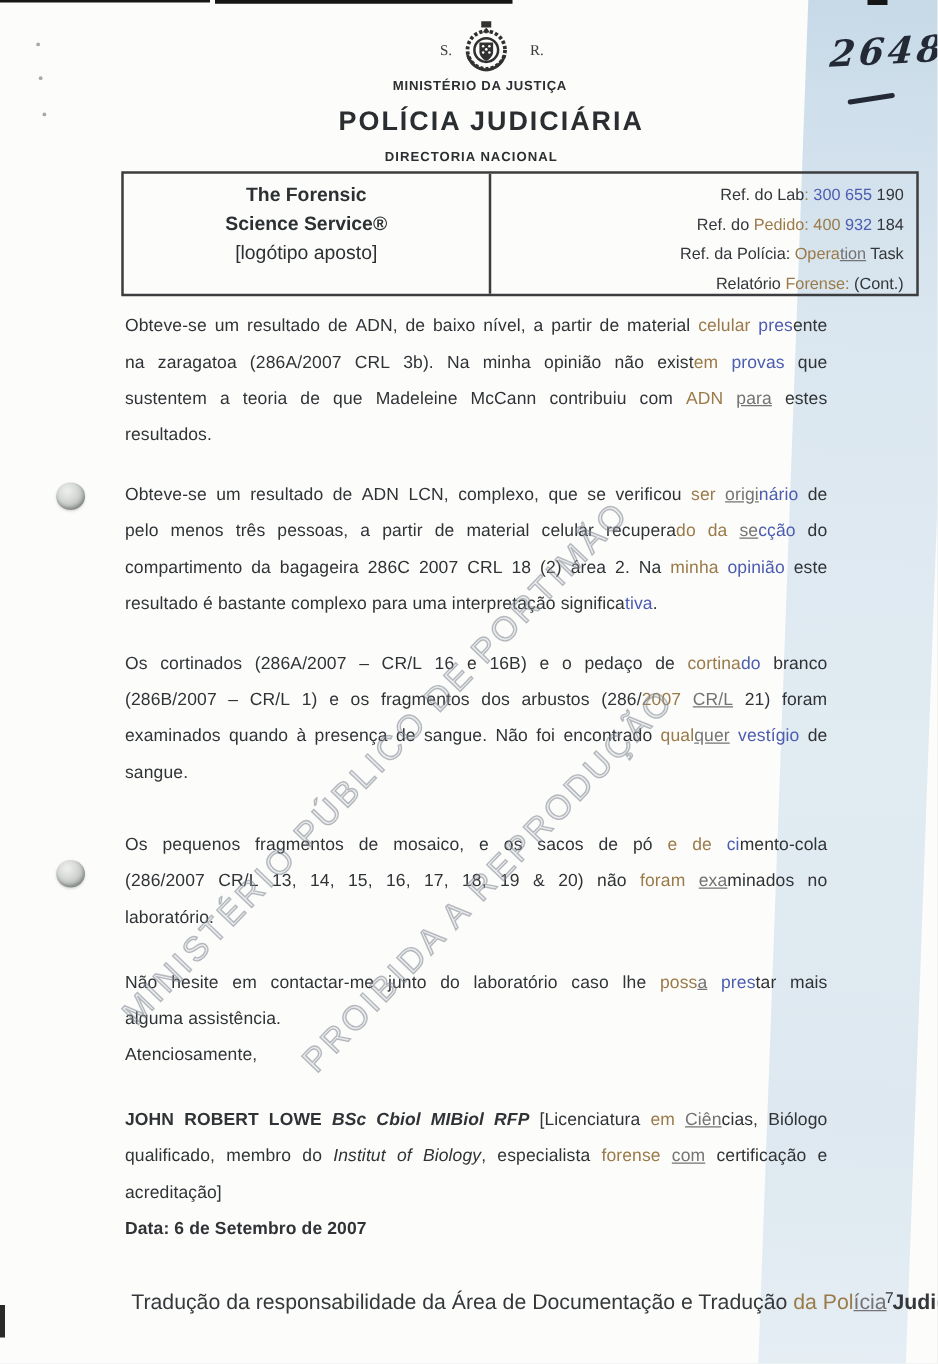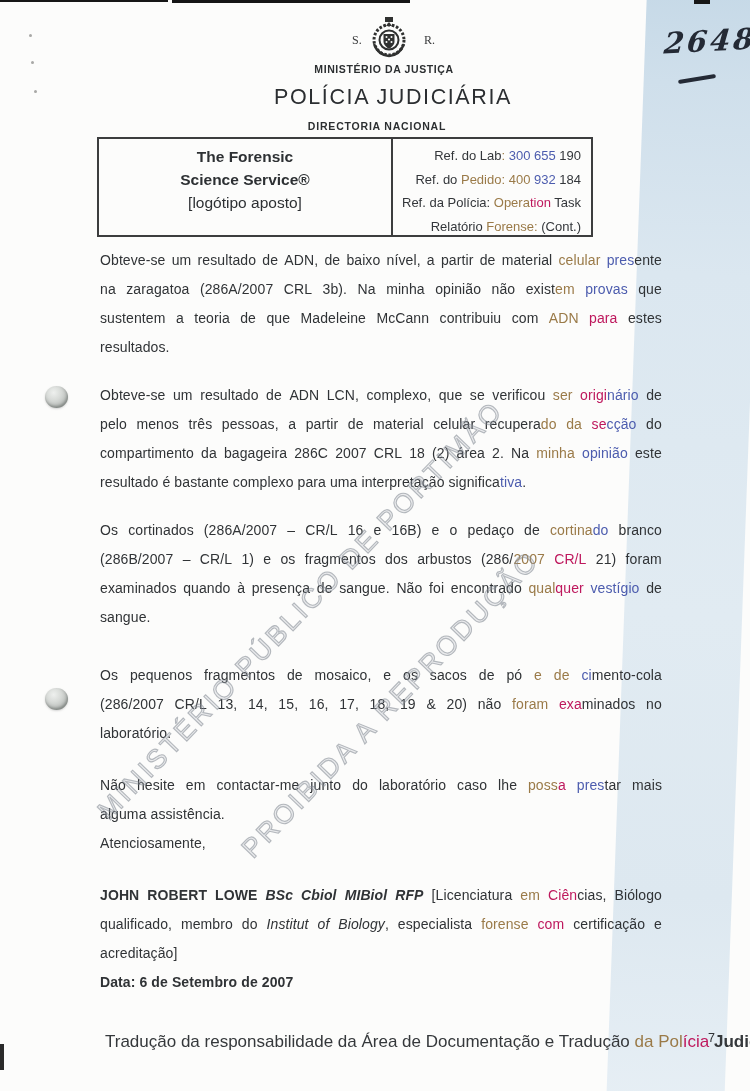--- a/index.html
+++ b/index.html
@@ -23,46 +23,46 @@
       transform:rotate(-3deg) skewX(-8deg);}
   .hw-dash{position:absolute;left:678px;top:77px;width:38px;height:4px;background:#242a35;
       border-radius:2px;transform:rotate(-9deg);z-index:6;}
   
   .hdr-sr{position:absolute;top:33px;font-family:"Liberation Serif",serif;font-size:12px;color:#3a3b3c;z-index:3;}
   .hdr-s{left:352px;} .hdr-r{left:424px;}
   .crest{position:absolute;left:366px;top:14px;z-index:3;}
   .hdr-min{position:absolute;left:0;top:63px;width:100%;padding-left:18px;box-sizing:border-box;
       text-align:center;font-size:10.5px;font-weight:700;letter-spacing:.6px;color:#2c2f31;z-index:3;}
   .hdr-title{position:absolute;left:0;top:85px;width:100%;padding-left:36px;box-sizing:border-box;
-      text-align:center;font-size:21.5px;font-weight:400;letter-spacing:1.6px;color:#2b2e31;z-index:3;}
+      text-align:center;font-size:21.5px;font-weight:700;letter-spacing:1.6px;color:#2b2e31;z-index:3;}
   .hdr-sub{position:absolute;left:0;top:120px;width:100%;padding-left:4px;box-sizing:border-box;
       text-align:center;font-size:10.5px;font-weight:700;letter-spacing:.8px;color:#2c2f31;z-index:3;}
   
-  .refbox{position:absolute;left:97px;top:137px;width:496px;height:100px;border:2px solid #3c3d3e;
+  .refbox{position:absolute;left:97px;top:137px;width:638px;height:100px;border:2px solid #3c3d3e;
       box-sizing:border-box;z-index:3;background:transparent;}
   .ref-left{position:absolute;left:0;top:0;bottom:0;width:292px;border-right:2px solid #3c3d3e;
       text-align:center;padding-top:6px;}
   .refl-line{line-height:23px;font-size:15.5px;color:#2d3033;}
   .refl-line.b{font-weight:700;}
   .ref-right{position:absolute;left:294px;right:0;top:0;bottom:0;text-align:right;padding:5px 10px 4px 0;}
   .refr-line{line-height:23.5px;font-size:13px;color:#33363a;}
   
   .wm{position:absolute;z-index:4;pointer-events:none;font-size:27px;letter-spacing:3px;
       color:rgba(168,174,182,.22);-webkit-text-stroke:1.1px rgba(128,134,143,.55);
       transform-origin:0 50%;white-space:nowrap;}
   .wm1{left:103px;top:800px;transform:rotate(-46deg);}
   .wm2{left:247px;top:838px;transform:rotate(-46deg);}
   
   .para{position:absolute;left:100px;width:562px;z-index:3;}
   .p0{top:246px;} .p1{top:381px;} .p2{top:516px;} .p3{top:661px;} .p4{top:771px;} .p5{top:881px;}
   .line{height:29px;line-height:29px;font-size:14px;letter-spacing:.1px;color:#303336;white-space:nowrap;}
   .line.j{display:flex;justify-content:space-between;white-space:normal;}
   .word{white-space:nowrap;}
   .b{font-weight:700;} .i{font-style:italic;}
-  .c-blue{color:#4c5cae;} .c-brown{color:#9a7a48;} .c-teal{color:#be185d;}
+  .c-blue{color:#4c5cae;} .c-brown{color:#9a7a48;} .c-teal{color:#737373;text-decoration:underline;}
   
   .punch{position:absolute;width:23px;height:22px;border-radius:50%;z-index:5;
       background:radial-gradient(circle at 38% 30%,#eef0ee 0%,#d8dbd8 35%,#babebb 70%,#a7aba8 100%);
       box-shadow:inset -1px -2px 3px rgba(88,93,90,.55),0 1px 2px rgba(140,140,140,.35);}
   .punch1{left:45px;top:386px;} .punch2{left:45px;top:688px;}
   
   .footer-line{position:absolute;left:105px;top:1032px;width:560px;font-size:17px;
       color:#35383b;z-index:3;white-space:nowrap;}
   .footer-page{position:absolute;left:708px;top:1031px;font-size:12.5px;color:#2f3236;z-index:3;}
 </style>

